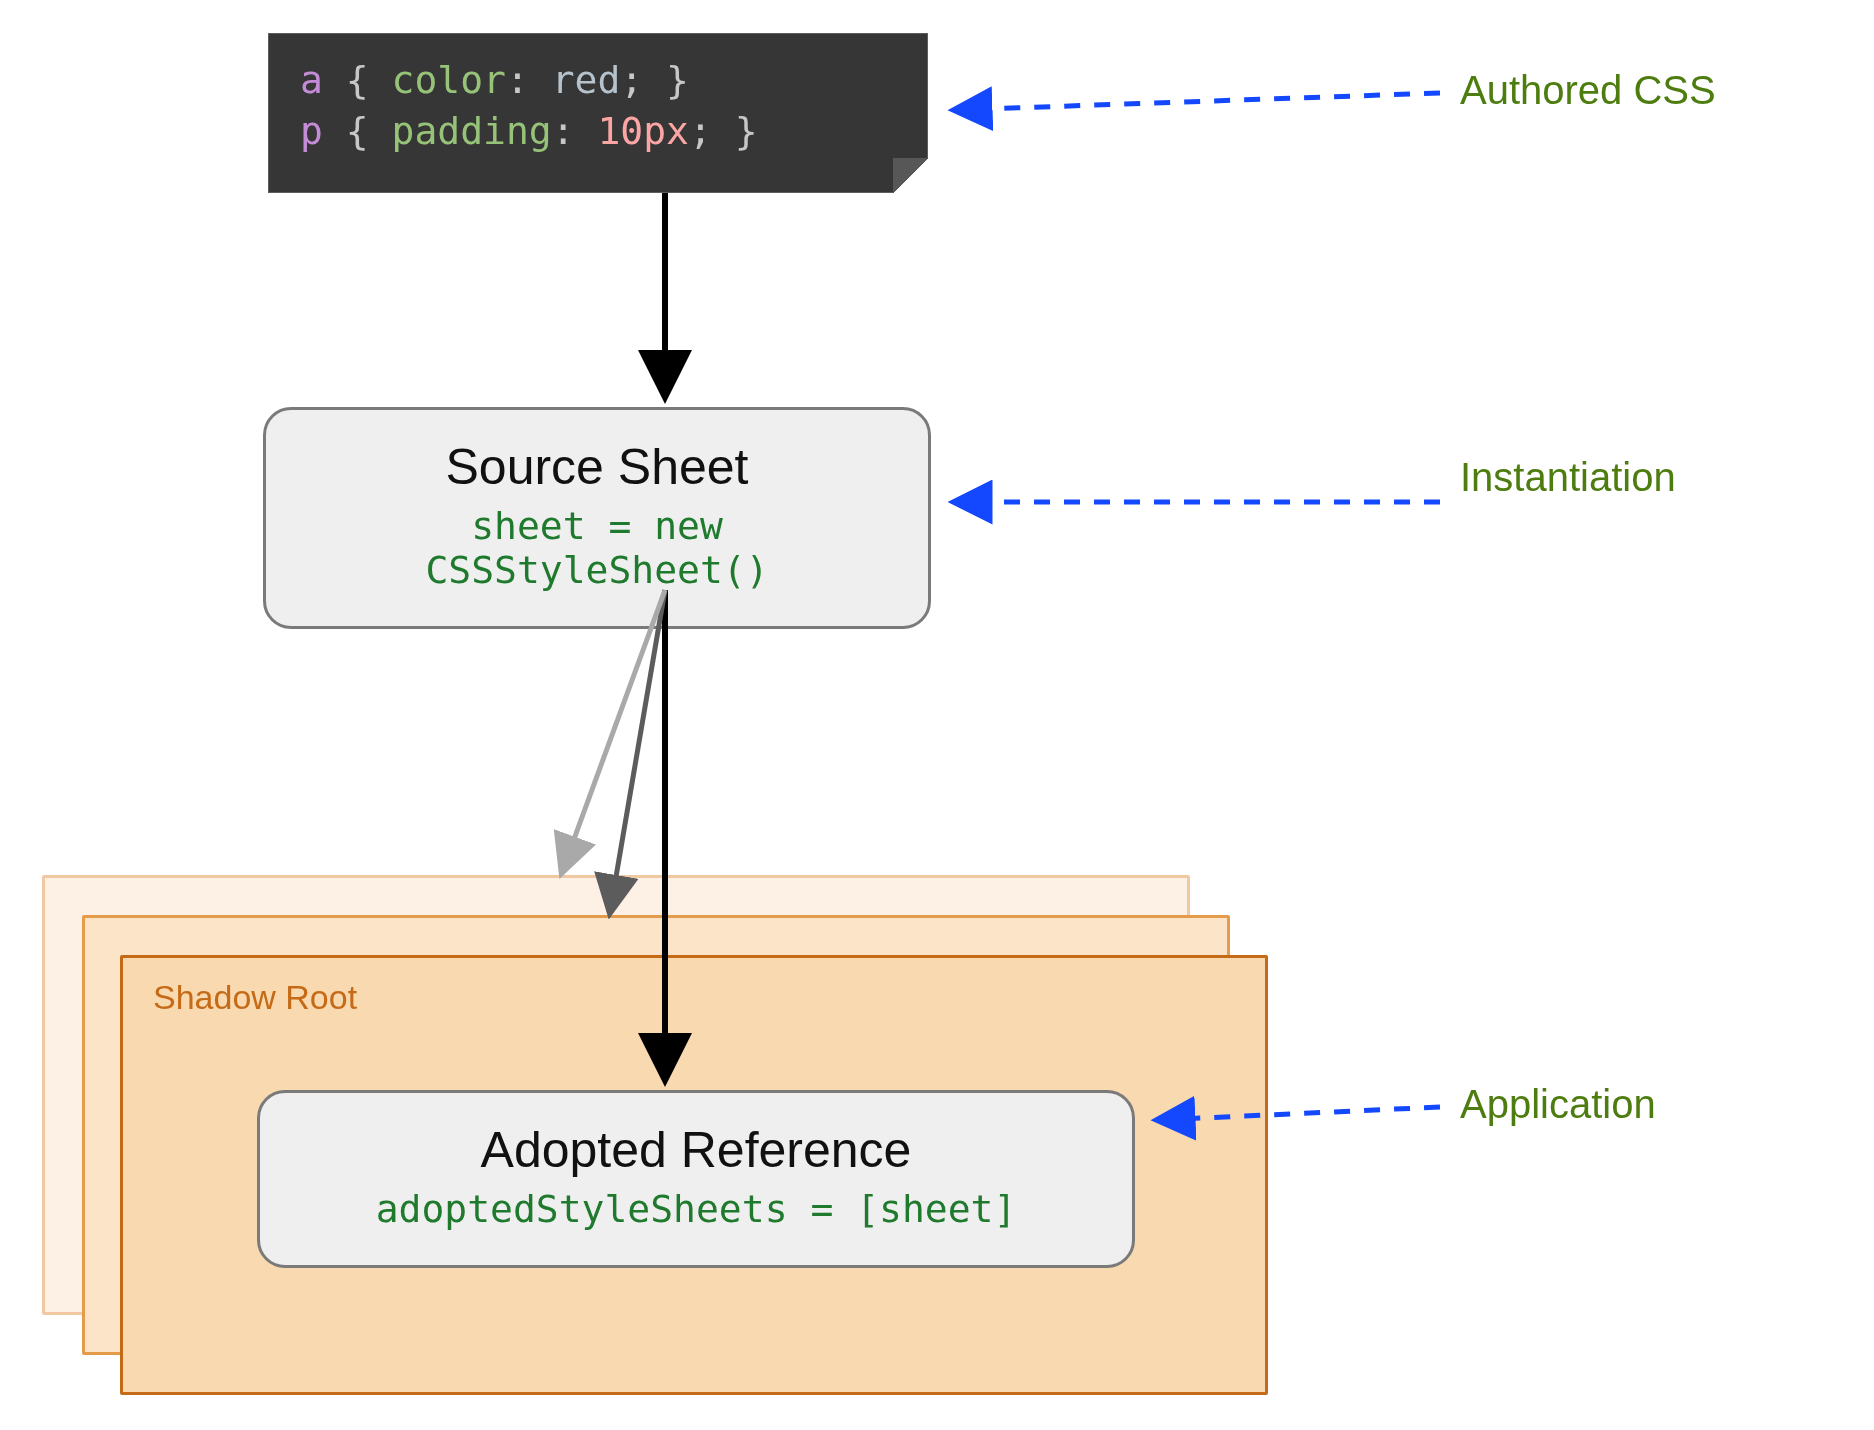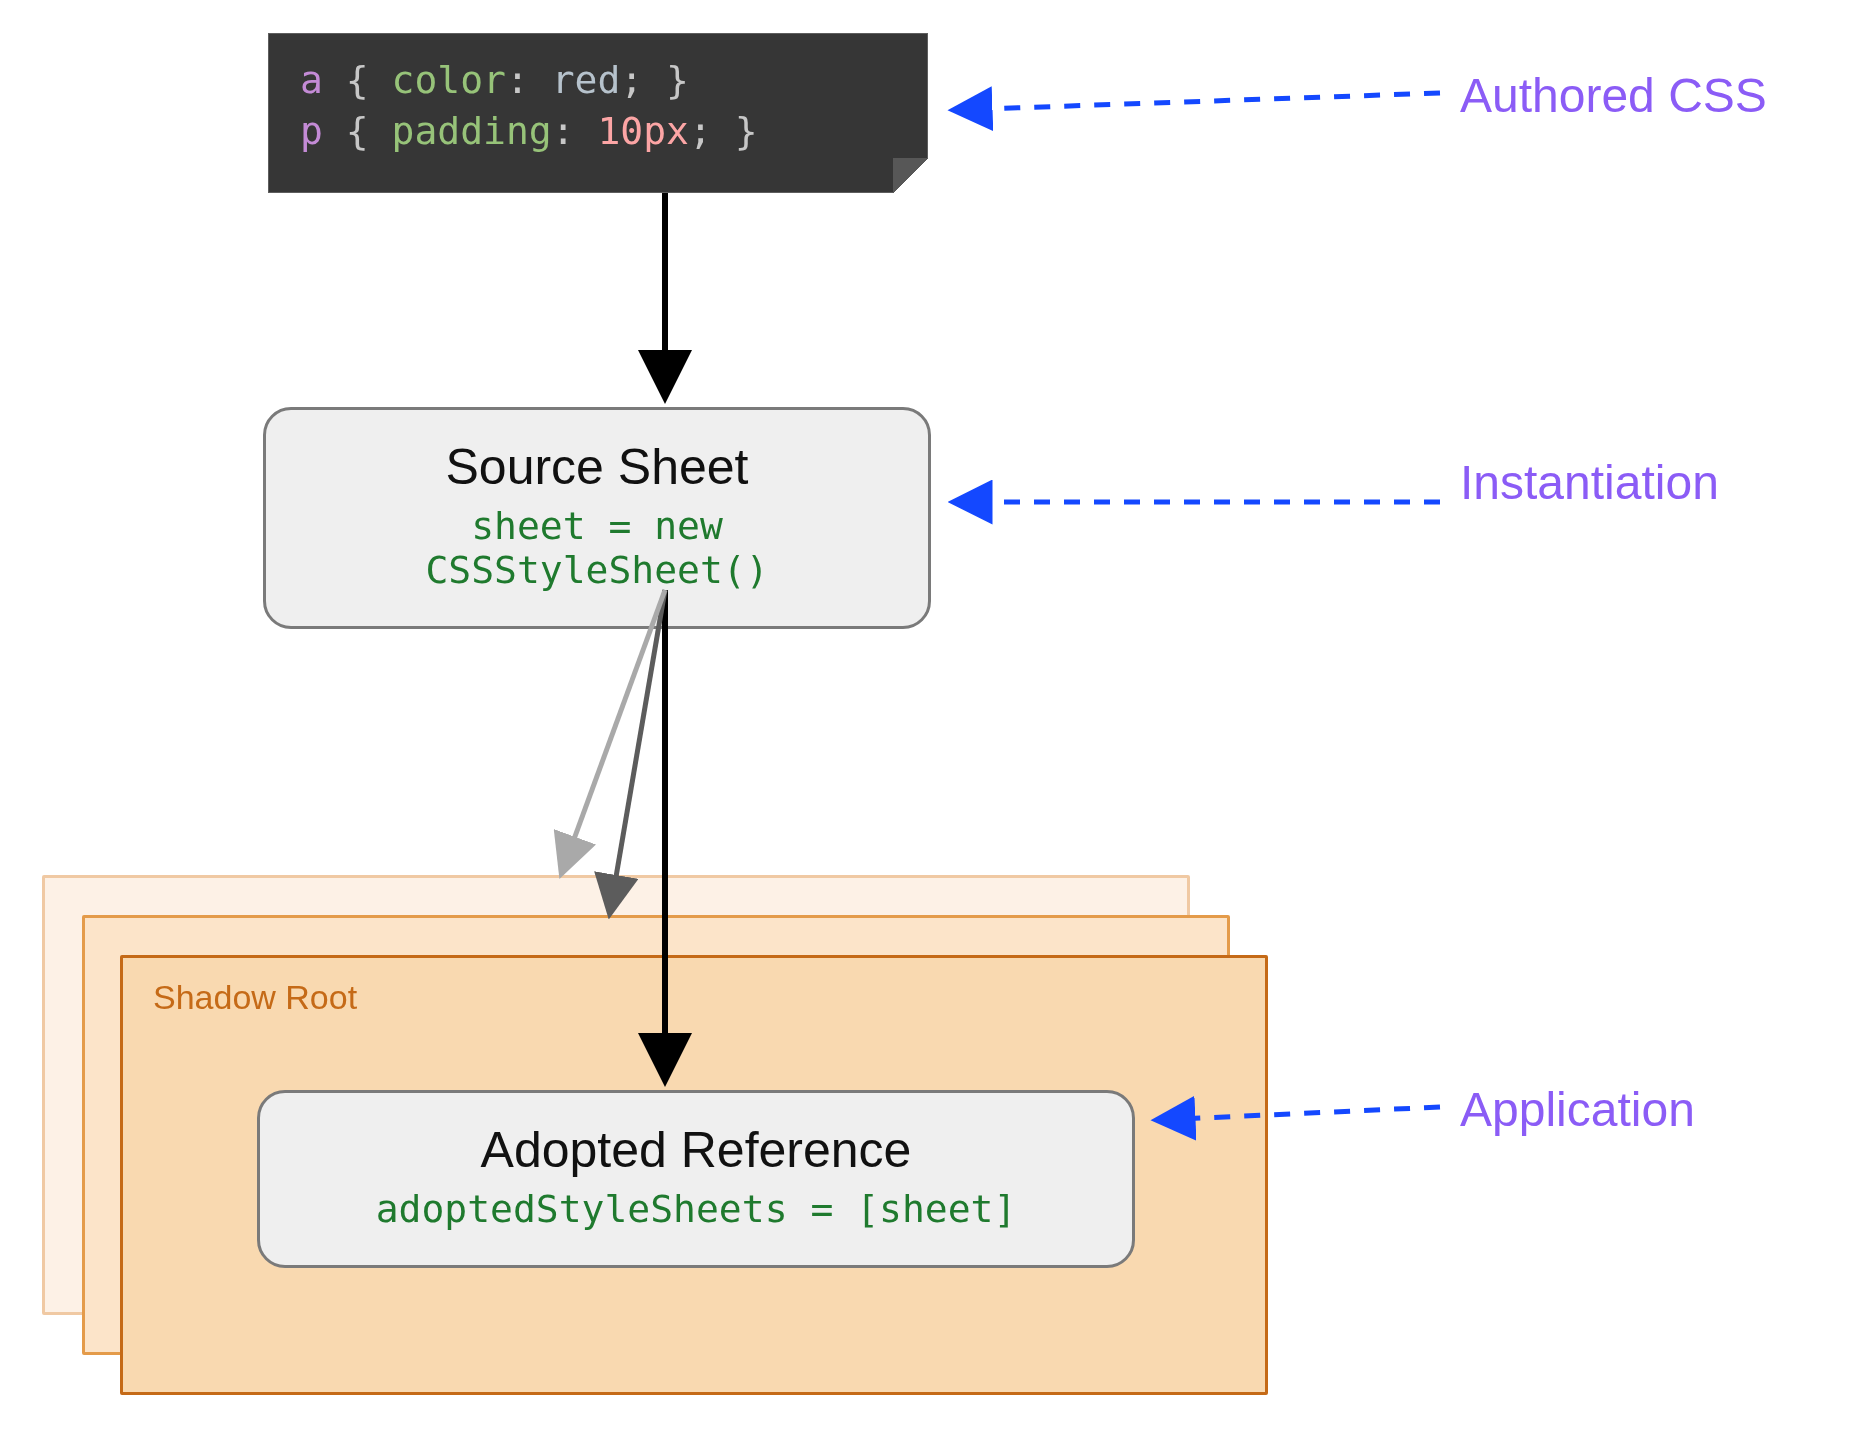--- a/index.html
+++ b/index.html
@@ -61,22 +61,22 @@
   .adopted-box {
     position:absolute;
     background:#efefef;
     border:3px solid #7a7a7a;
     border-radius:28px;
     text-align:center;
     padding:28px 40px 34px;
   }
   .ann-label {
     position:absolute;
-    font-size:48px;
-    color:#8b5cf6;
+    font-size:40px;
+    color:#4d7c0f;
     white-space:nowrap;
   }
   svg.overlay {
     position:absolute;
     left:0; top:0;
     width:1874px; height:1430px;
     pointer-events:none;
   }
 </style>
 </head>

